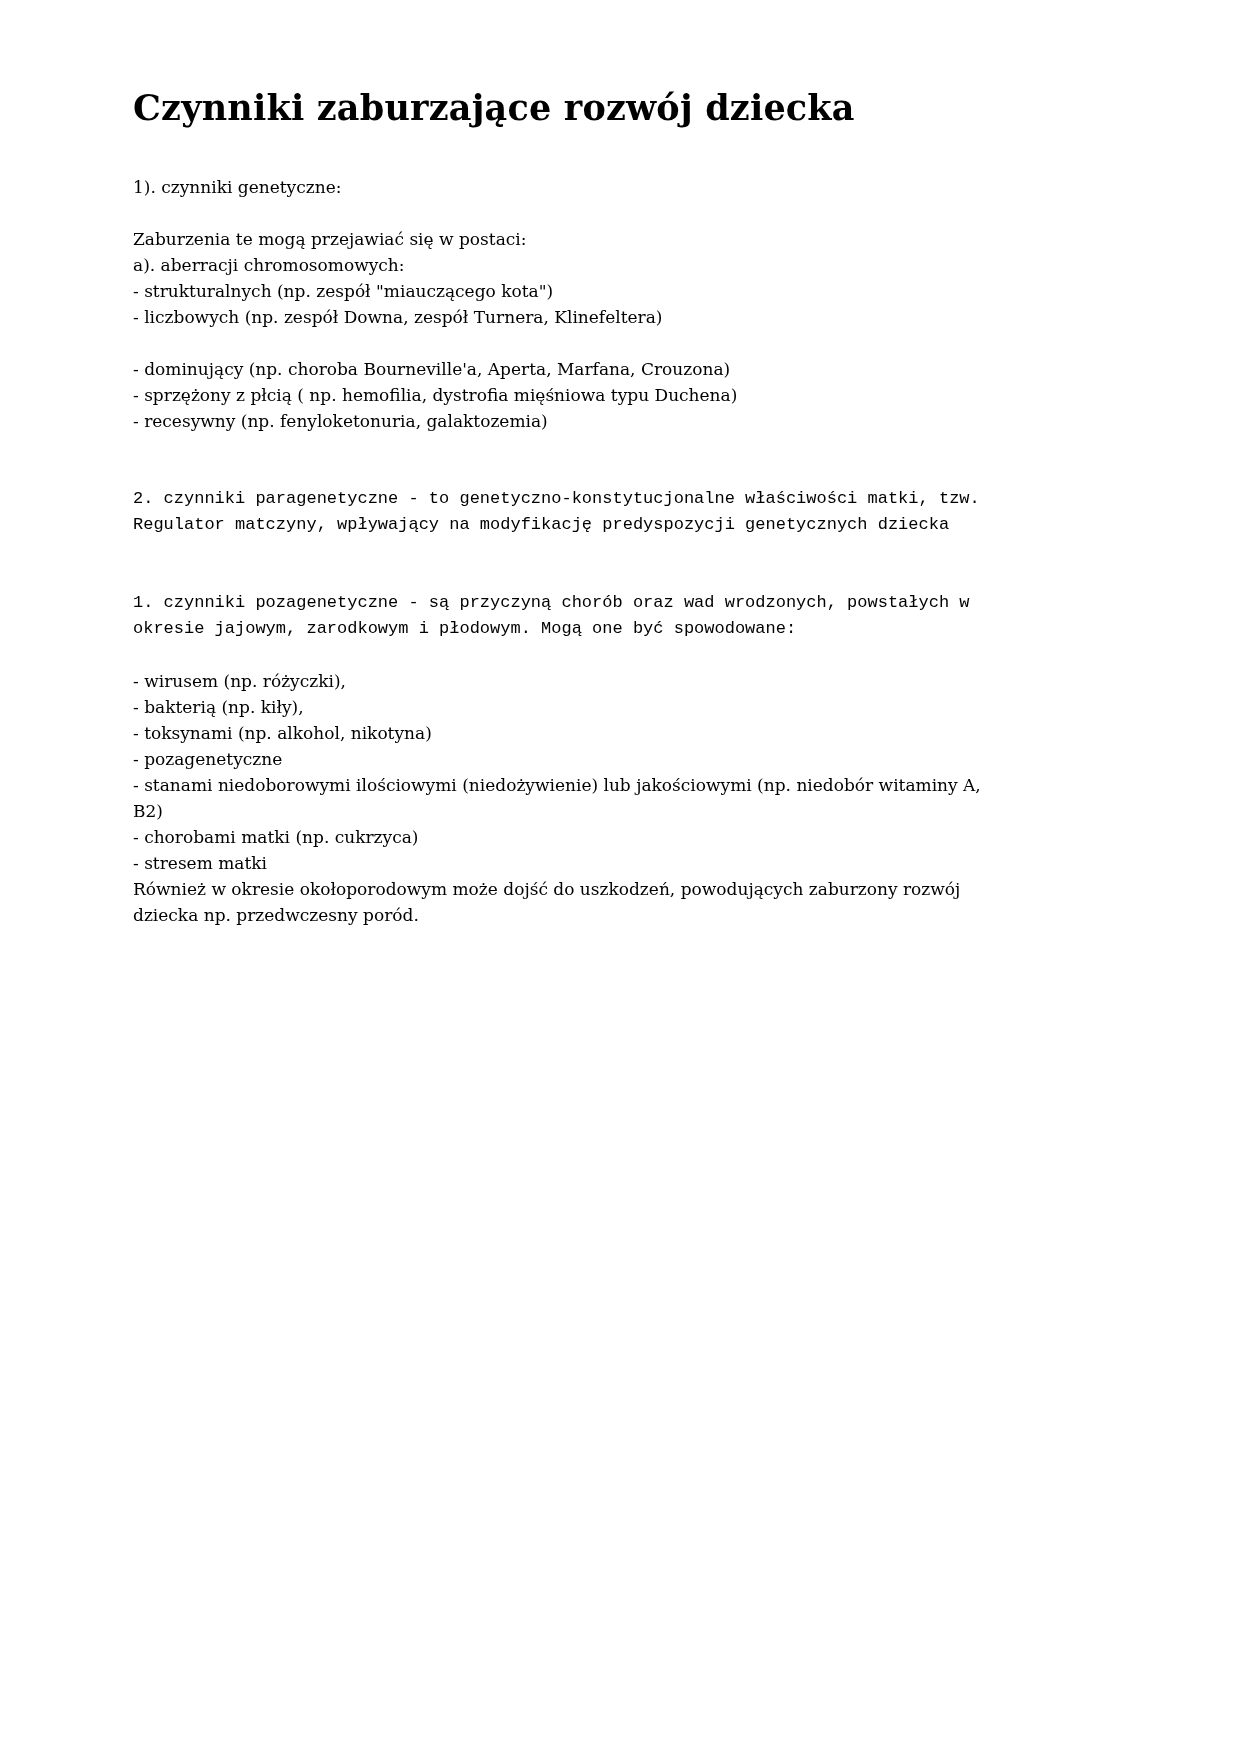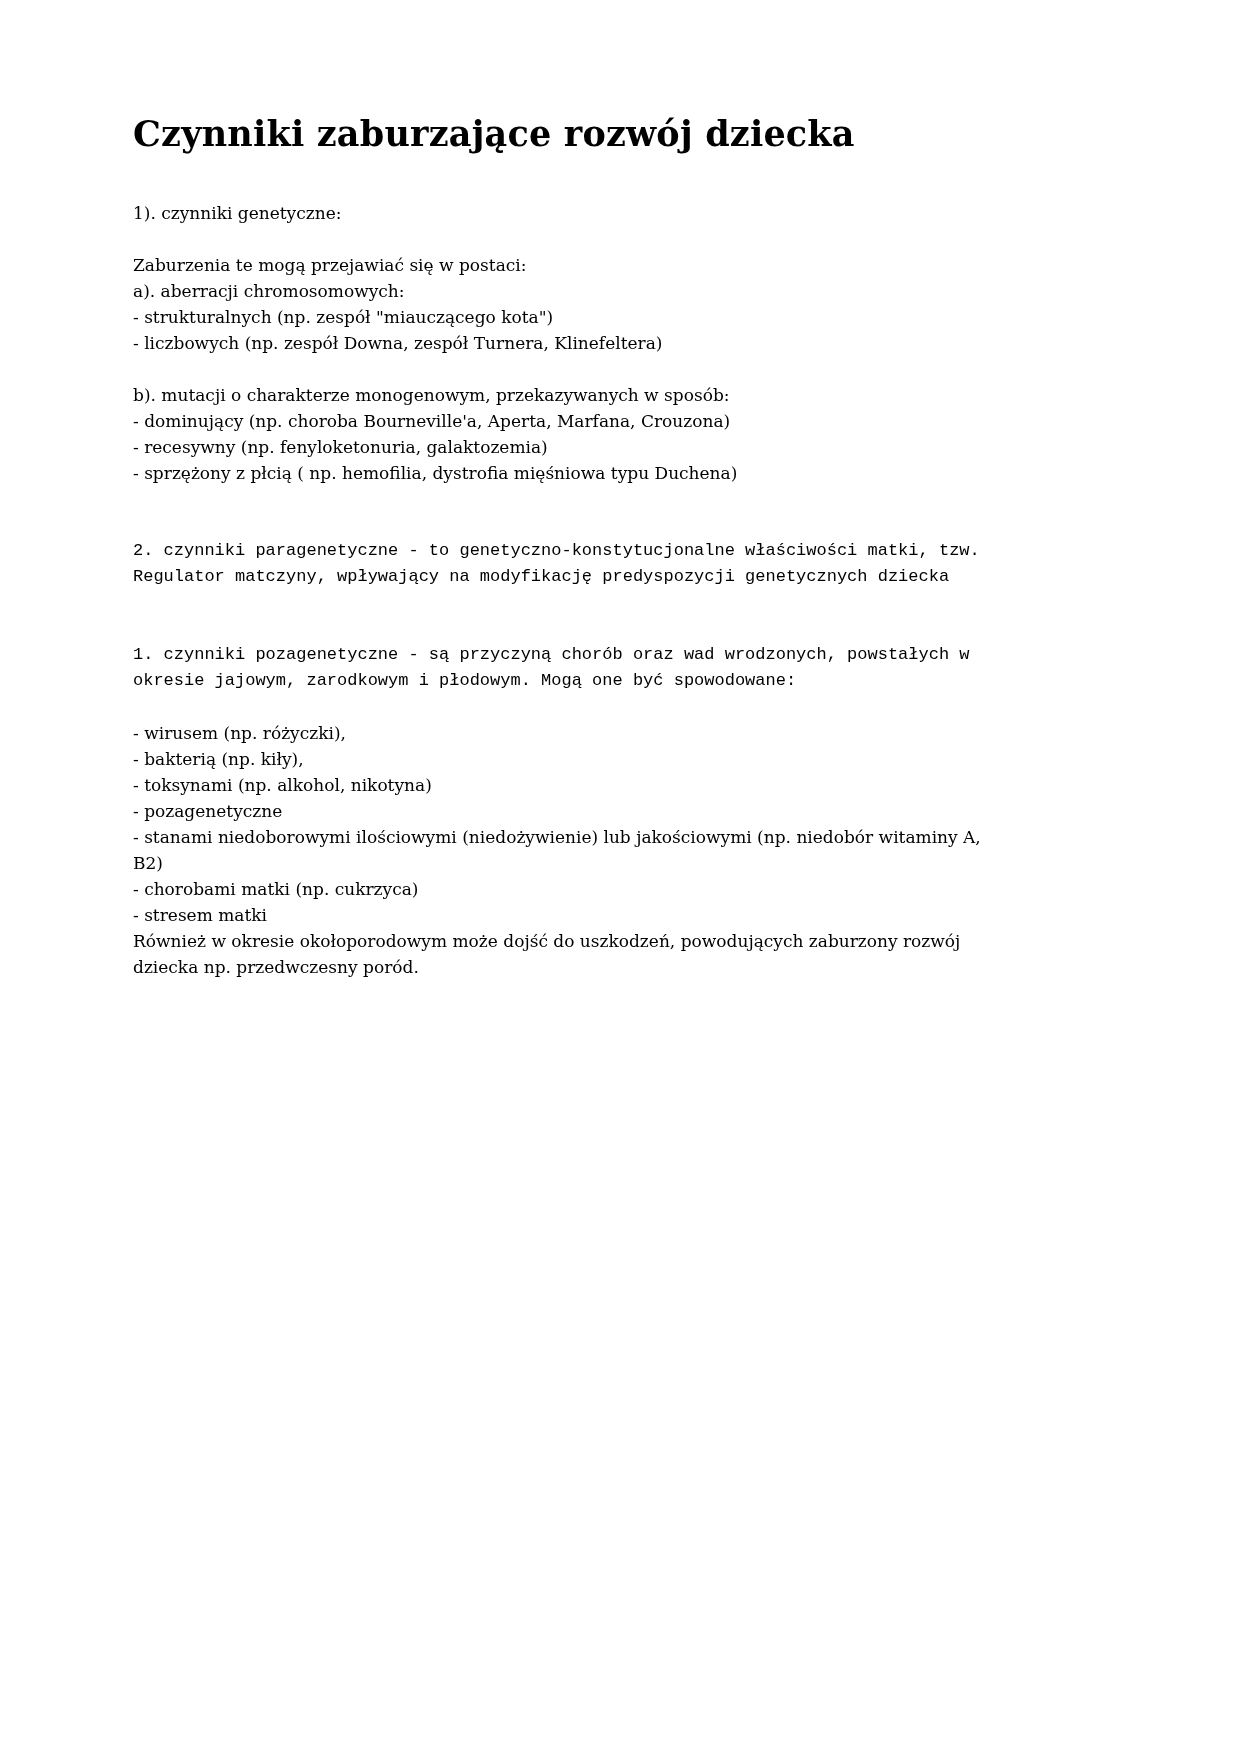--- a/index.html
+++ b/index.html
@@ -7,21 +7,21 @@
     padding: 0;
     background: #ffffff;
   }
   .page {
     position: relative;
     width: 1240px;
     height: 1754px;
     margin: 0 auto;
     background: #ffffff;
     box-sizing: border-box;
-    padding: 113px 130px 0 133px;
+    padding: 87px 130px 0 133px;
     font-family: "DejaVu Serif", "Liberation Serif", serif;
     font-size: 17px;
     line-height: 26px;
     color: #000000;
     overflow: hidden;
   }
   .doc-title {
     font-family: "DejaVu Serif", "Liberation Serif", serif;
     font-weight: bold;
     font-size: 35px;
@@ -57,24 +57,23 @@
   </div>
 
   <div class="block">
     <div class="line">Zaburzenia te mogą przejawiać się w postaci:</div>
     <div class="line">a). aberracji chromosomowych:</div>
     <div class="line">- strukturalnych (np. zespół "miauczącego kota")</div>
     <div class="line">- liczbowych (np. zespół Downa, zespół Turnera, Klinefeltera)</div>
   </div>
 
   <div class="block">
-    <div class="line">b). mutacji o charakterze monogenowym, przekazywanych w sposób:</div>
     <div class="line">- dominujący (np. choroba Bourneville'a, Aperta, Marfana, Crouzona)</div>
+    <div class="line">- sprzężony z płcią ( np. hemofilia, dystrofia mięśniowa typu Duchena)</div>
     <div class="line">- recesywny (np. fenyloketonuria, galaktozemia)</div>
-    <div class="line">- sprzężony z płcią ( np. hemofilia, dystrofia mięśniowa typu Duchena)</div>
   </div>
 
 
   <div class="block gap-2">
     <div class="line">2. czynniki paragenetyczne - to genetyczno-konstytucjonalne właściwości matki, tzw. Regulator matczyny, wpływający na modyfikację predyspozycji genetycznych dziecka</div>
   </div>
 
   <div class="block gap-2">
     <div class="line">1. czynniki pozagenetyczne - są przyczyną chorób oraz wad wrodzonych, powstałych w okresie jajowym, zarodkowym i płodowym. Mogą one być spowodowane:</div>
   </div>

